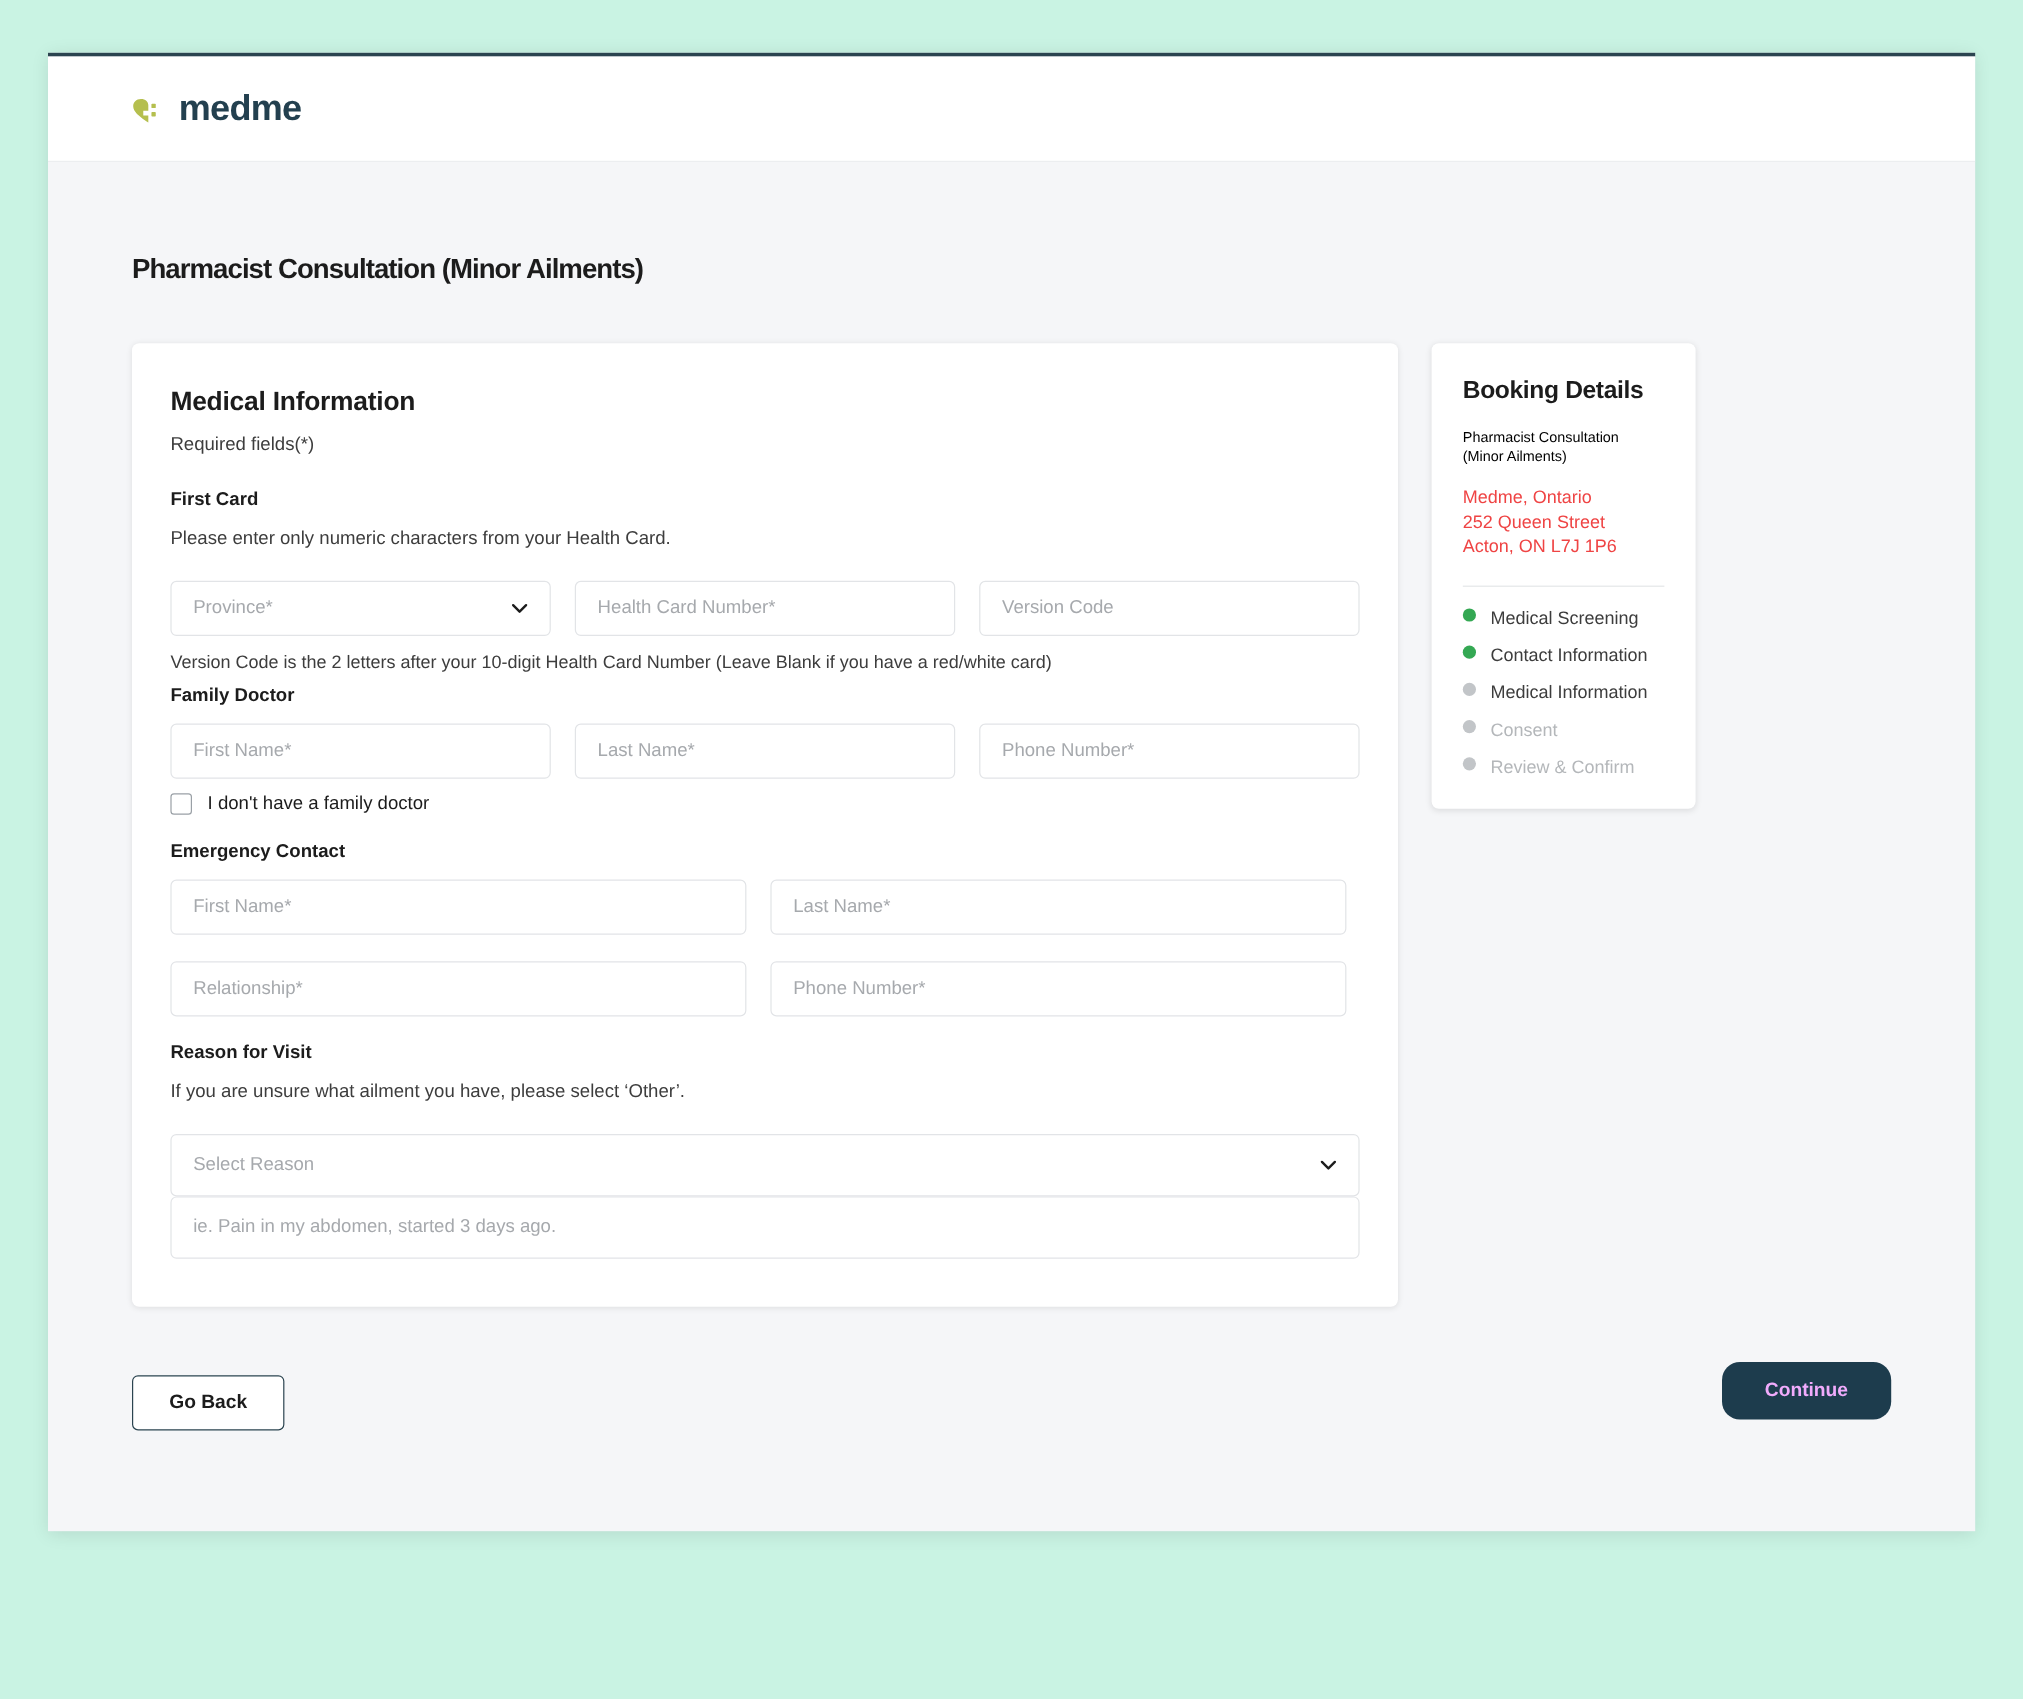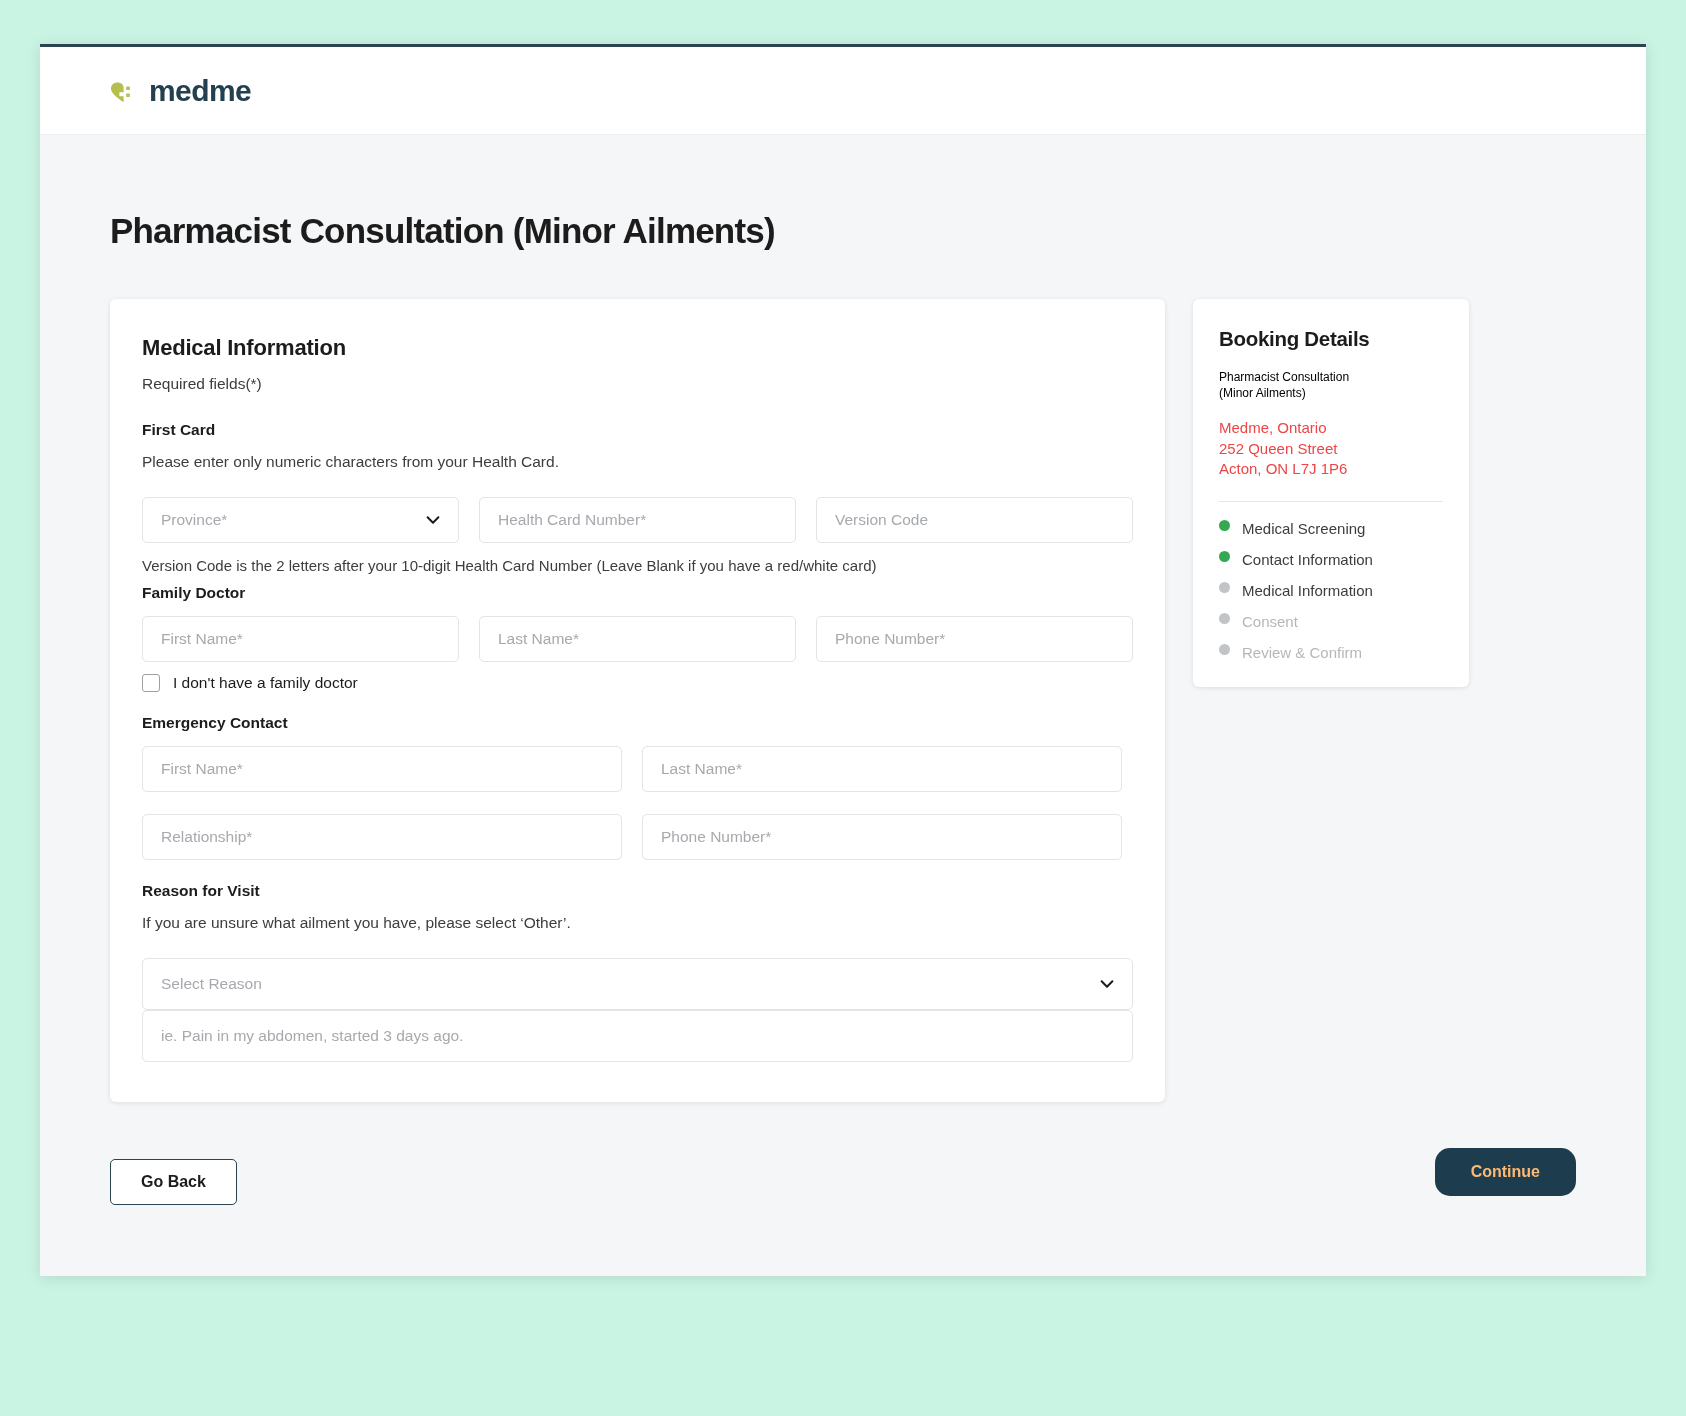--- a/index.html
+++ b/index.html
@@ -48,21 +48,21 @@
     color: #23404f;
     letter-spacing: -0.6px;
   }
 
   
   .page {
     padding: 0 70px;
   }
 
   .page-title {
-    font-size: 35px;
+    font-size: 23px;
     font-weight: 700;
     color: #1c1c1c;
     letter-spacing: -0.8px;
     margin-top: 76px;
     margin-bottom: 48px;
   }
 
   .columns {
     display: flex;
     align-items: flex-start;
@@ -155,21 +155,21 @@
     border-radius: 3px;
     background: #fff;
     flex: 0 0 auto;
   }
   .check-label { font-size: 15.5px; color: #1c1c1c; }
 
   .spacer-sm { height: 22px; }
 
   
   .booking-card {
-    width: 276px;
+    width: 220px;
     background: #ffffff;
     border-radius: 6px;
     box-shadow: 0 1px 5px rgba(0,0,0,0.10);
     padding: 28px 26px 26px 26px;
   }
   .booking-title {
     font-size: 20.5px;
     font-weight: 700;
     color: #1c1c1c;
     letter-spacing: -0.3px;
@@ -226,21 +226,21 @@
     font-weight: 700;
     padding: 13px 30px;
     font-family: "Liberation Sans", sans-serif;
     cursor: pointer;
     margin-top: 21px;
   }
   .btn-continue {
     background: #1d3c4d;
     border: none;
     border-radius: 15px;
-    color: #fdba74;
+    color: #f0abfc;
     font-size: 16px;
     font-weight: 700;
     padding: 15px 36px;
     font-family: "Liberation Sans", sans-serif;
     cursor: pointer;
   }
 </style>
 </head>
 <body>
 

